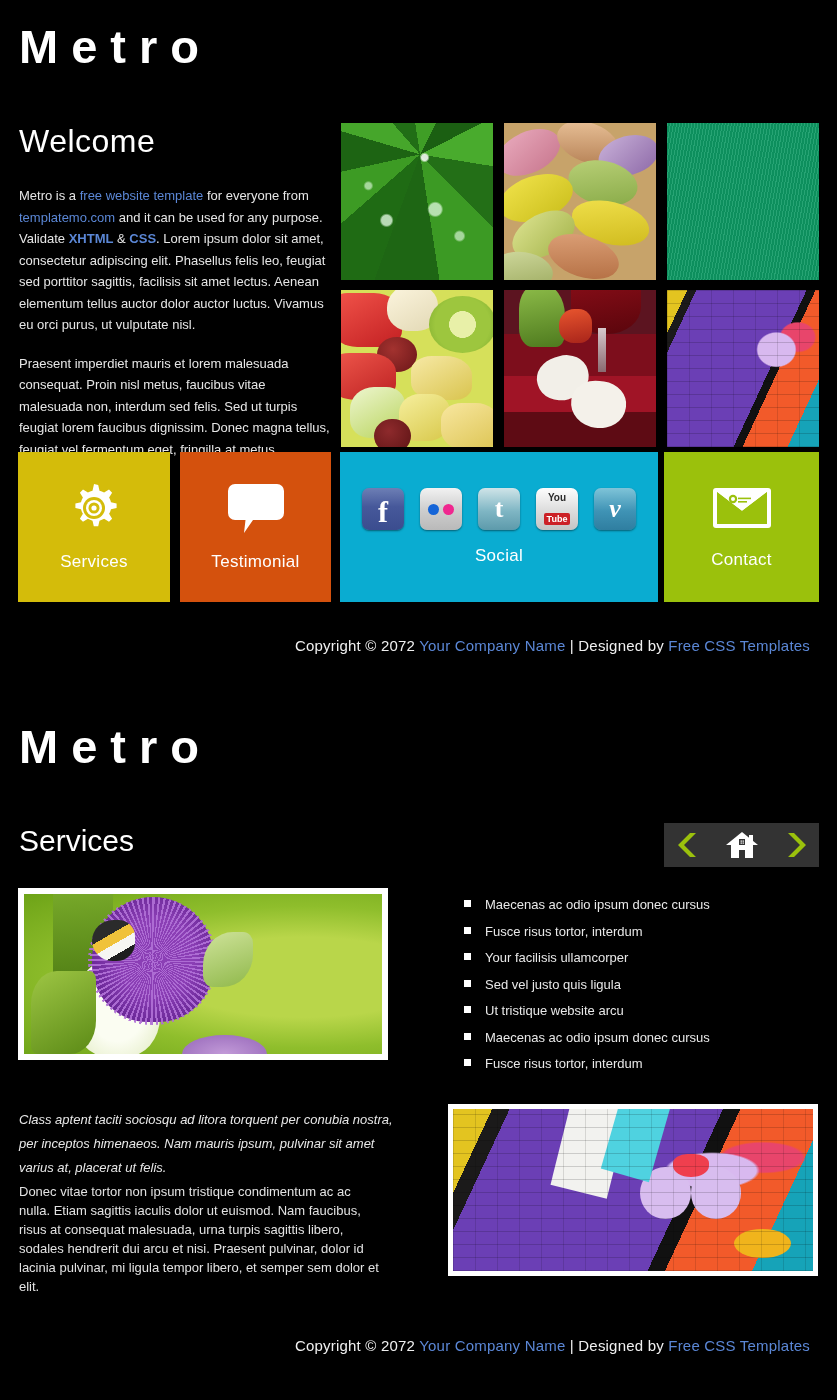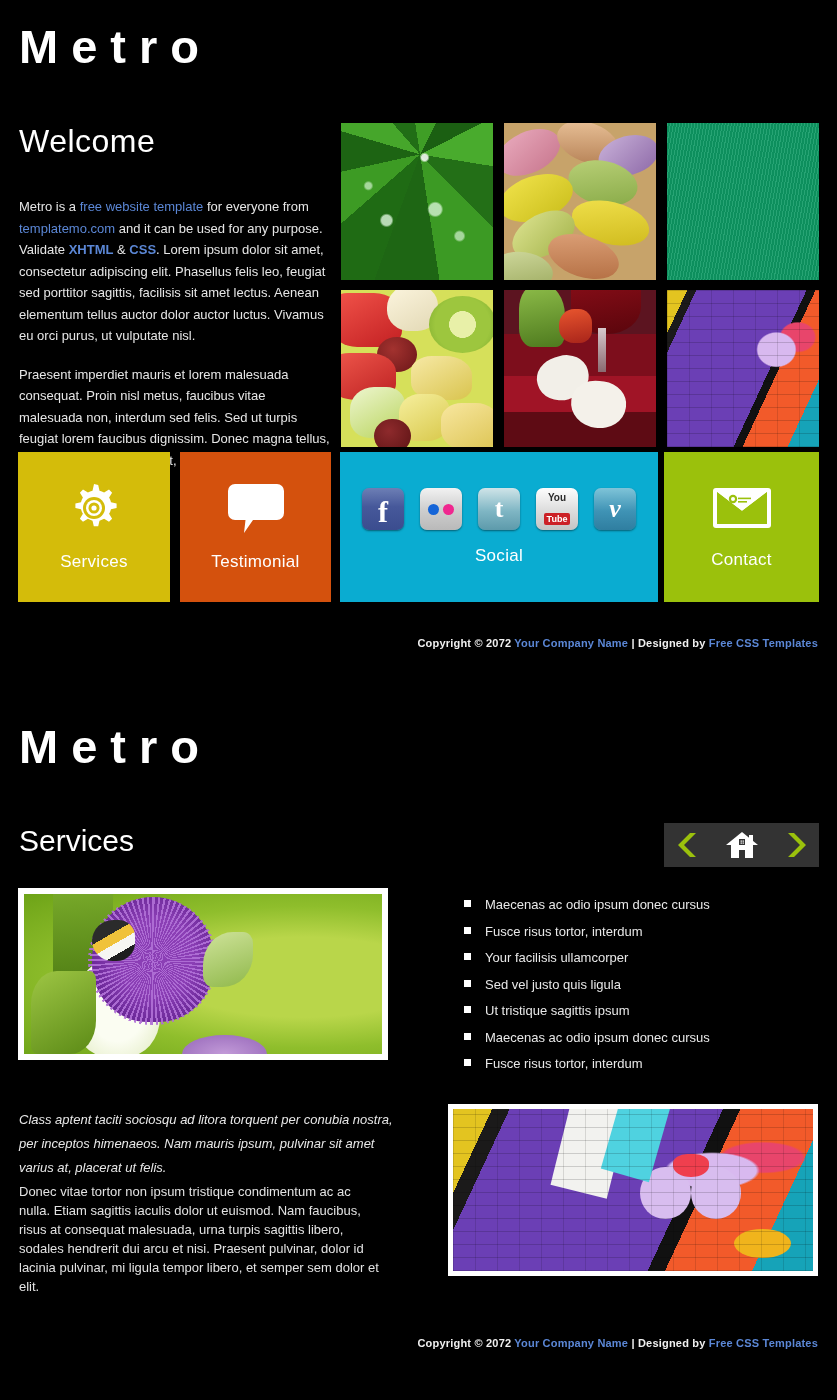--- a/index.html
+++ b/index.html
@@ -41,21 +41,21 @@
 
   .welcome-body {
     position: absolute;
     left: 19px;
     top: 185px;
     width: 312px;
     font-size: 13px;
     line-height: 21.5px;
     color: #e6e6e6;
   }
-  .welcome-body p { margin-bottom: 17px; margin-top: 11px; }
+  .welcome-body p { margin-bottom: 17px; }
   .welcome-body a { color: #5b87d6; text-decoration: none; }
   .welcome-body a.bold { font-weight: bold; color: #5b87d6; }
 
   
   .grid {
     position: absolute;
     left: 341px;
     top: 123px;
     width: 478px;
     display: grid;
@@ -151,22 +151,22 @@
   .s-tw { background: linear-gradient(180deg, #cfe4e8 0%, #7fb6c4 55%, #5d9aab 100%); }
   .s-tw span { color: #fff; font-size: 26px; font-weight: bold; font-family: "Liberation Serif", serif; line-height: 1; }
   .s-yt { background: linear-gradient(180deg, #fdfdfd 0%, #dcdcdc 55%, #c4c4c4 100%); flex-direction: column; gap: 10px; }
   .s-yt .yt-you { color: #2b2b2b; font-size: 10px; font-weight: bold; line-height: 1; }
   .s-yt .yt-tube { background: #cc2026; color: #fff; font-size: 9px; font-weight: bold; padding: 1px 3px; border-radius: 2px; line-height: 1.15; }
   .s-vm { background: linear-gradient(180deg, #7fc4d8 0%, #3f93b5 55%, #2f7ea0 100%); }
   .s-vm span { color: #fff; font-size: 26px; font-style: italic; font-weight: bold; font-family: "Liberation Serif", serif; line-height: 1; }
 
   
   .footer {
-    position: absolute; right: 19px;
-    font-size: 11px; color: #f0f0f0; letter-spacing: .2px; font-weight: bold;
+    position: absolute; right: 27px;
+    font-size: 15px; color: #f0f0f0; letter-spacing: .2px;
   }
   .footer a { color: #5b87d6; text-decoration: none; }
   .sec1 .footer { top: 637px; }
 
   
   .sec2 { position: relative; height: 700px; }
   .sec2 .logo { position: absolute; left: 19px; top: 23px; }
 
   .services-head {
     position: absolute; left: 19px; top: 124px;
@@ -394,21 +394,21 @@
       <i style="position:absolute;left:44%;top:88%;width:24%;height:24%;background:radial-gradient(ellipse,#c29ad8,#9566b8);border-radius:50%;display:block"></i>
       <i style="position:absolute;left:50%;top:24%;width:14%;height:34%;background:linear-gradient(160deg,#cfe39a,#8fb84a);border-radius:60% 20% 60% 20%;display:block"></i>
     </div>
   </div>
 
   <ul class="svc-list">
     <li><span class="bullet"></span><span>Maecenas ac odio ipsum donec cursus</span></li>
     <li><span class="bullet"></span><span>Fusce risus tortor, interdum</span></li>
     <li><span class="bullet"></span><span>Your facilisis ullamcorper</span></li>
     <li><span class="bullet"></span><span>Sed vel justo quis ligula</span></li>
-    <li><span class="bullet"></span><span>Ut tristique sagittis ipsum</span></li>
+    <li><span class="bullet"></span><span>Ut tristique website arcu</span></li>
     <li><span class="bullet"></span><span>Maecenas ac odio ipsum donec cursus</span></li>
     <li><span class="bullet"></span><span>Fusce risus tortor, interdum</span></li>
   </ul>
 
   <p class="italic-para">Class aptent taciti sociosqu ad litora torquent per conubia nostra, per inceptos himenaeos. Nam mauris ipsum, pulvinar sit amet varius at, placerat ut felis.</p>
   <p class="body-para">Donec vitae tortor non ipsum tristique condimentum ac ac nulla. Etiam sagittis iaculis dolor ut euismod. Nam faucibus, risus at consequat malesuada, urna turpis sagittis libero, sodales hendrerit dui arcu et nisi. Praesent pulvinar, dolor id lacinia pulvinar, mi ligula tempor libero, et semper sem dolor et elit.</p>
 
   <div class="graffiti-photo">
     <div class="graffiti-inner ph-graf">
       <i style="position:absolute;left:52%;top:36%;width:14%;height:32%;background:#d8bdef;border-radius:50%;display:block"></i>

